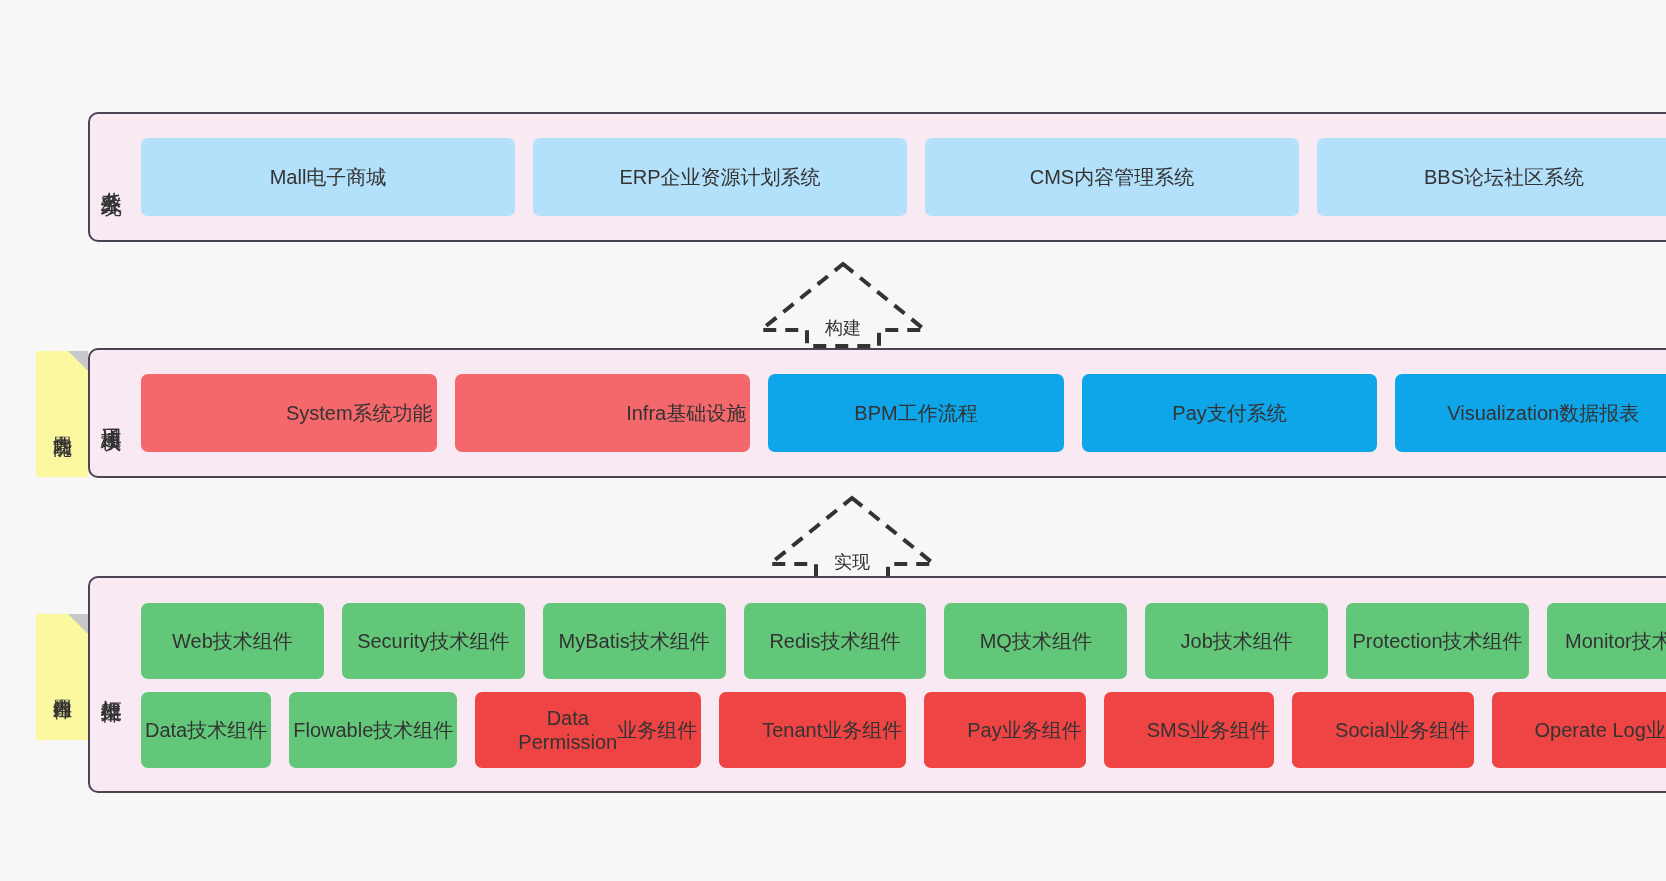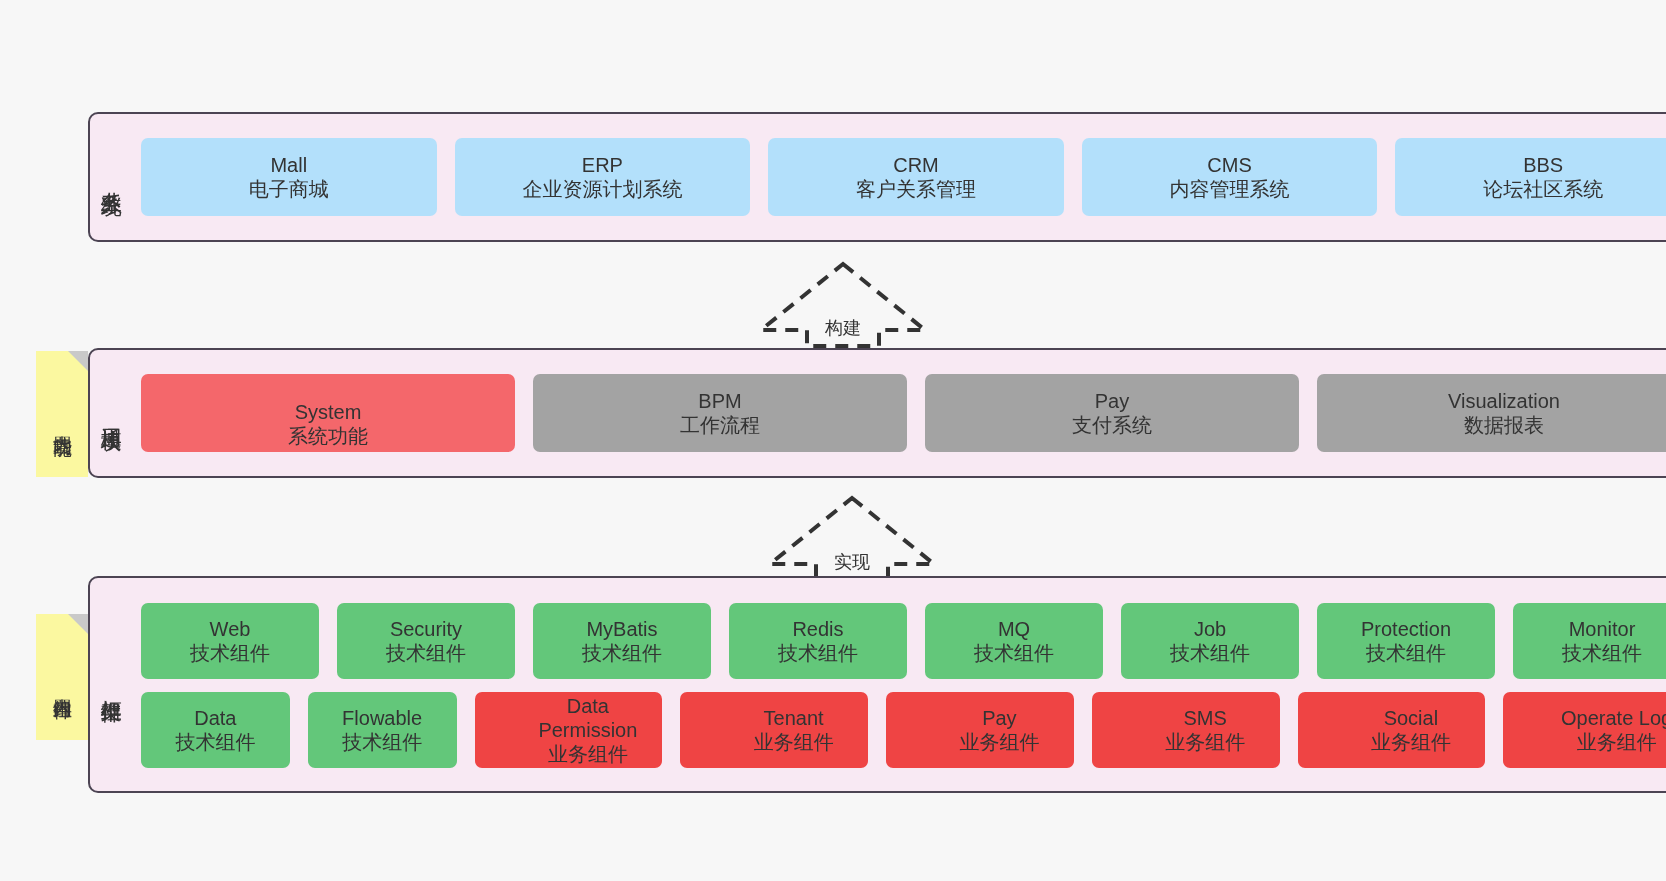--- a/index.html
+++ b/index.html
@@ -65,41 +65,40 @@
     gap: 0;
   }
 
   
   .node {
     box-sizing: border-box;
     flex: 1 1 0;
     margin: 0 9px;
     border-radius: 7px;
     display: flex;
-    flex-direction: column;
     align-items: center;
     justify-content: center;
     text-align: center;
     line-height: 1.20;
     color: #333333;
     padding: 4px 4px;
   }
   .node .n-title {
     font-size: 20px;
     white-space: nowrap;
   }
   .node .n-sub {
     font-size: 20px;
     white-space: nowrap;
   }
   .node.wrap .n-title { white-space: normal; }
 
   .blue      { background: #b3e0fb; }
   .red       { background: #f4676b; justify-content: flex-end; }
-  .pink      { background: #a3a3a3; }
+  .pink      { background: #0ea5e9; }
   .green     { background: #63c77a; }
   .lightgreen{ background: #ef4444; padding-left: 43px; }
 
   
   #layer-business { left: 88px;  top: 112px; width: 1620px; height: 130px; }
   #layer-common   { left: 88px;  top: 348px; width: 1620px; height: 130px; }
   #layer-framework{ left: 88px;  top: 576px; width: 1620px; height: 217px; }
 
   #layer-framework .layer-body { gap: 13px; padding-top: 2px; }
   #layer-business .node, #layer-common .node { height: 78px; }
@@ -169,24 +168,20 @@
           <span class="n-title">Mall</span>
           <span class="n-sub">电子商城</span>
         </div>
 
 
         <div class="node blue">
           <span class="n-title">ERP</span>
           <span class="n-sub">企业资源计划系统</span>
         </div>
 
-        <div class="node blue">
-          <span class="n-title">CRM</span>
-          <span class="n-sub">客户关系管理</span>
-        </div>
 
         <div class="node blue">
           <span class="n-title">CMS</span>
           <span class="n-sub">内容管理系统</span>
         </div>
 
         <div class="node blue">
           <span class="n-title">BBS</span>
           <span class="n-sub">论坛社区系统</span>
         </div>
@@ -207,20 +202,24 @@
   <div class="layer" id="layer-common">
     <div class="layer-title">通用模块</div>
     <div class="layer-body">
       <div class="node-row">
 
         <div class="node red">
           <span class="n-title">System</span>
           <span class="n-sub">系统功能</span>
         </div>
 
+        <div class="node red">
+          <span class="n-title">Infra</span>
+          <span class="n-sub">基础设施</span>
+        </div>
 
         <div class="node pink">
           <span class="n-title">BPM</span>
           <span class="n-sub">工作流程</span>
         </div>
 
         <div class="node pink">
           <span class="n-title">Pay</span>
           <span class="n-sub">支付系统</span>
         </div>

